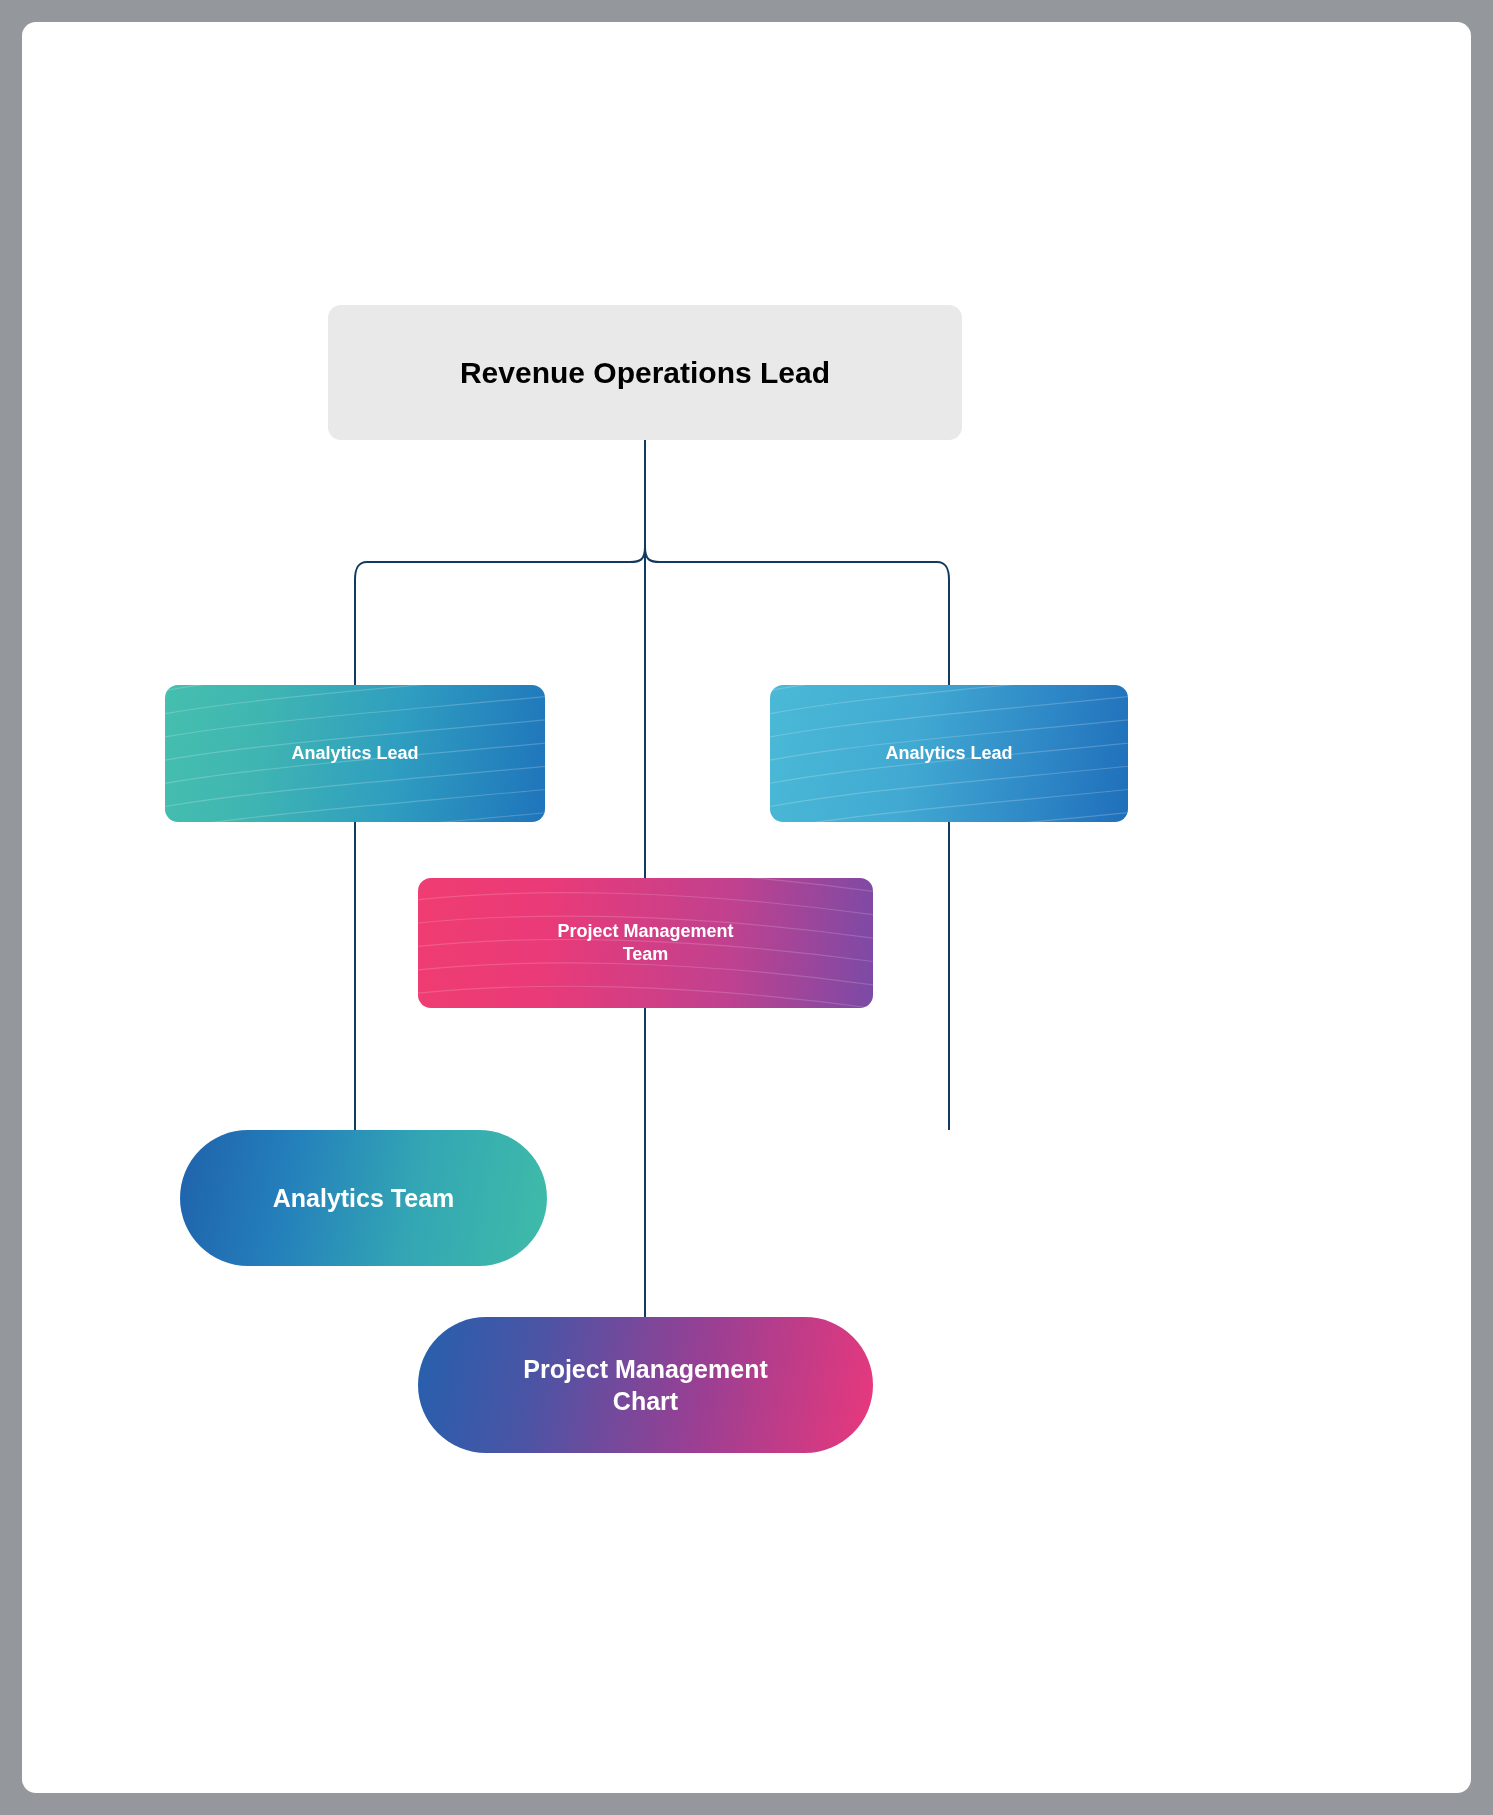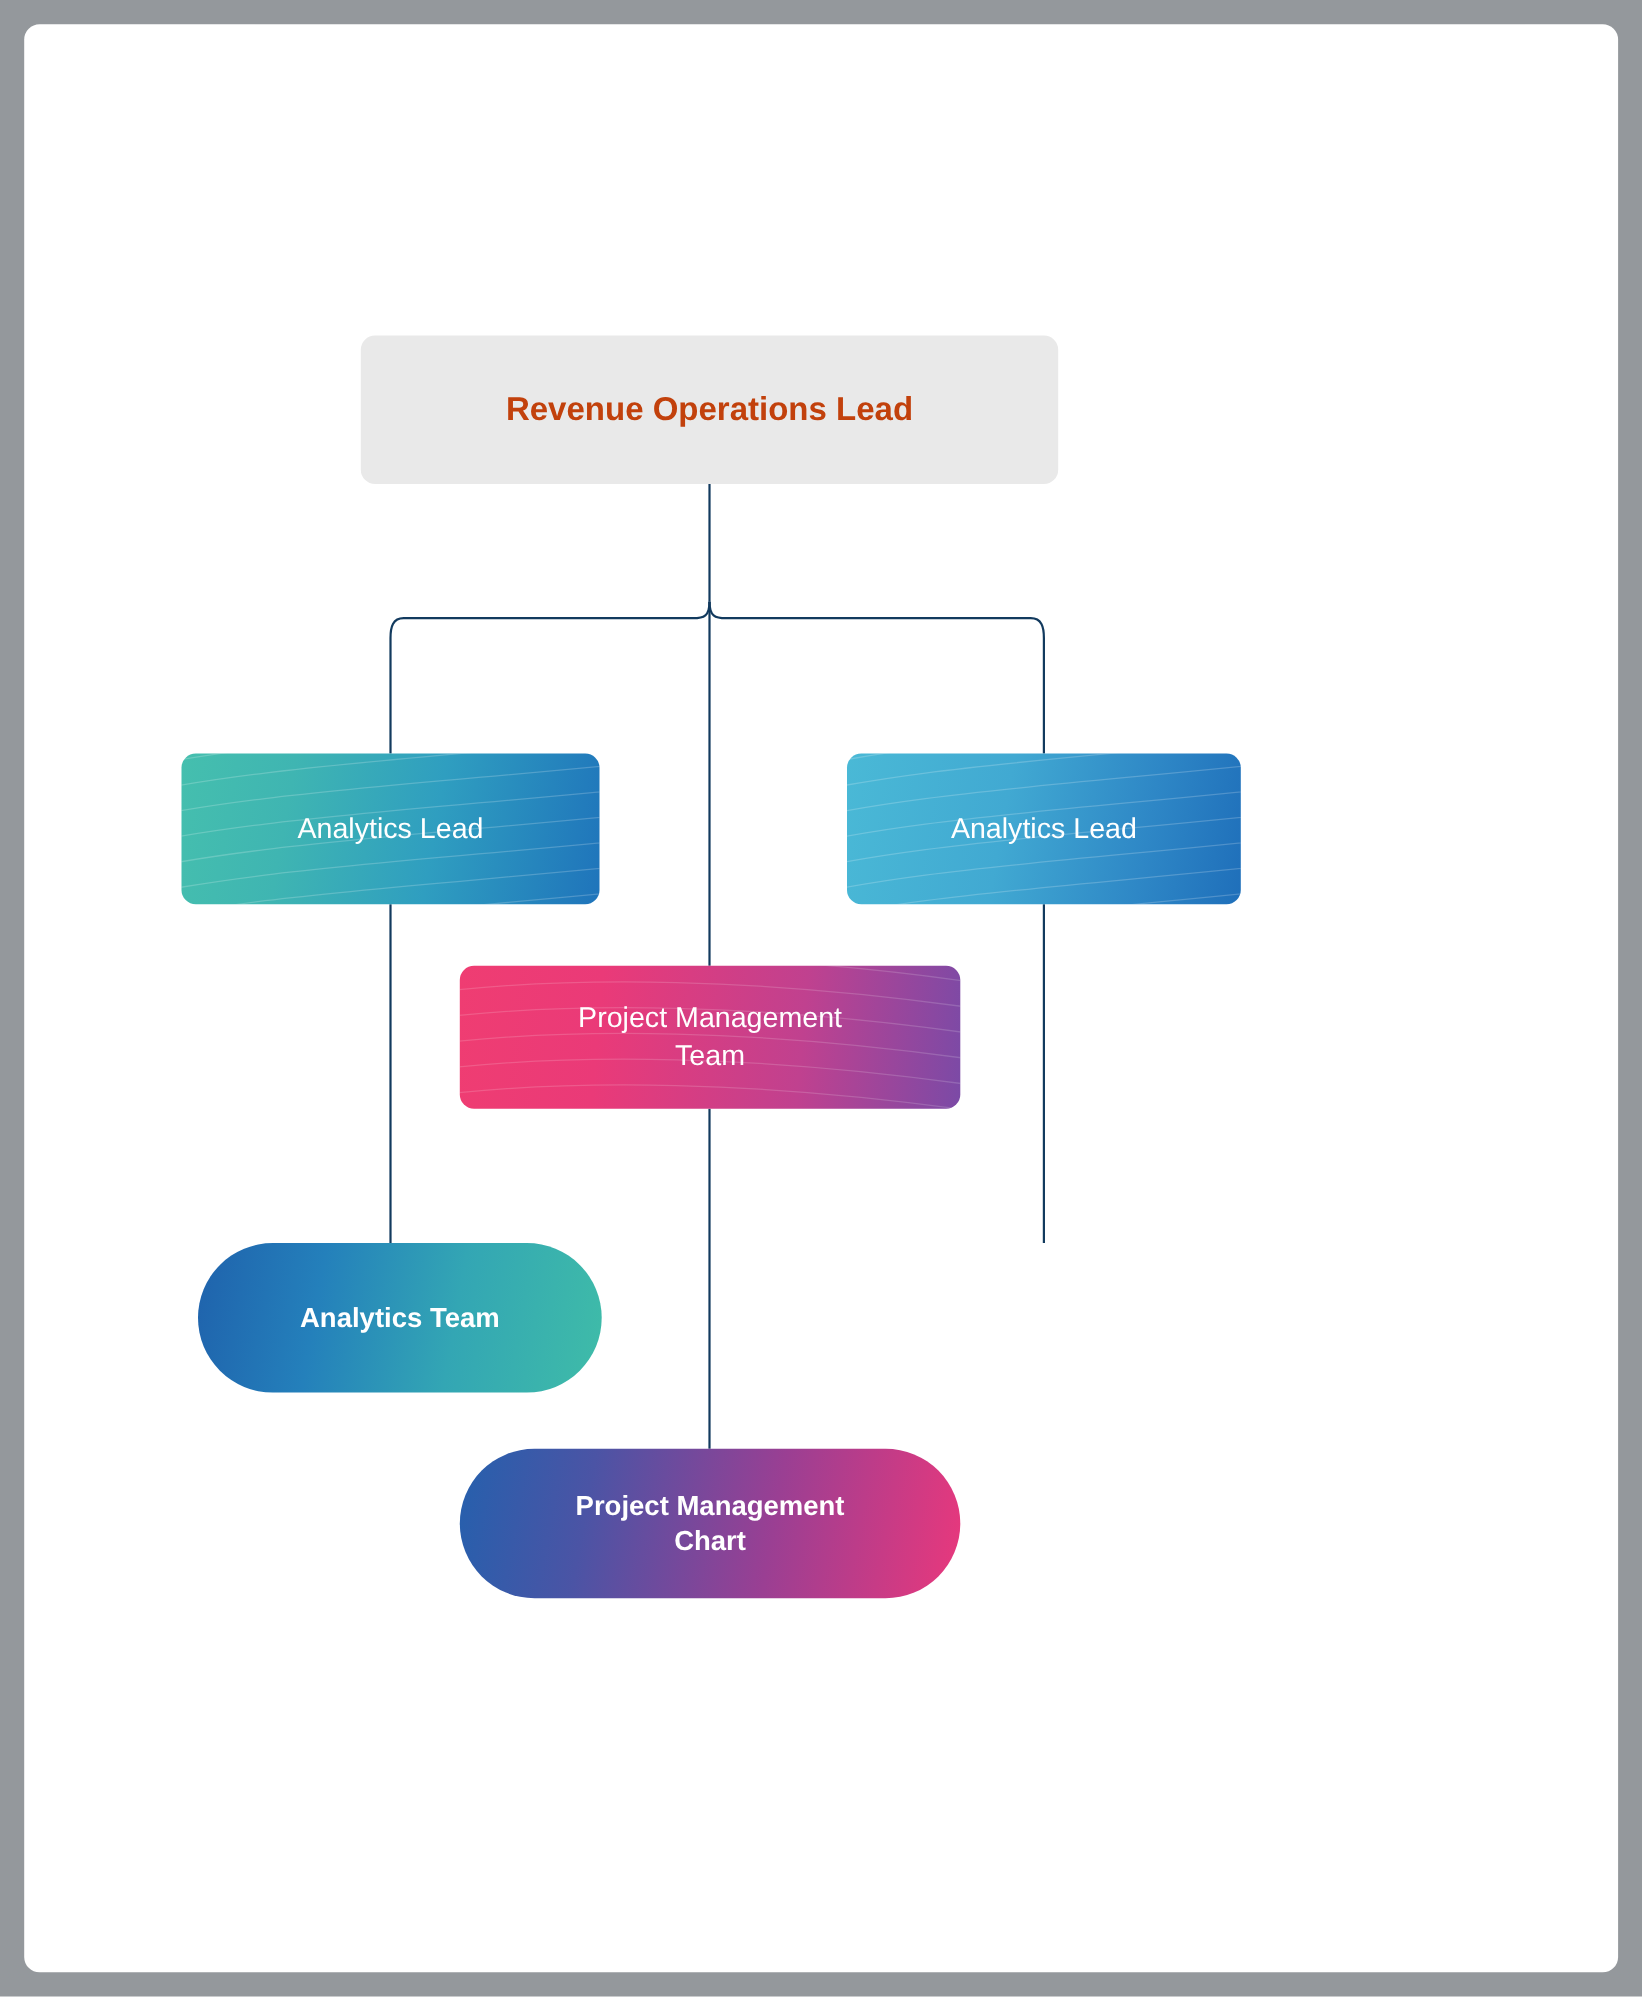--- a/index.html
+++ b/index.html
@@ -84,34 +84,34 @@
   
   #node-root {
     left: 306px;
     top: 283px;
     width: 634px;
     height: 135px;
     background: #e9e9e9;
     border-radius: 13px;
   }
   #node-root .lbl {
-    color: #c2410c;
+    color: #000000;
     font-size: 30px;
     font-weight: bold;
   }
 
   
   .lead {
     height: 137px;
     border-radius: 13px;
   }
   .lead .lbl {
     color: #ffffff;
-    font-size: 26px;
-    font-weight: normal;
+    font-size: 18px;
+    font-weight: bold;
   }
   #node-analytics-lead {
     left: 143px;
     top: 663px;
     width: 380px;
     background: linear-gradient(100deg, #45bfae 0%, #3fb5b2 26%, #2f9ec0 60%, #1f74bb 100%);
   }
   #node-platform-lead {
     left: 748px;
     top: 663px;

